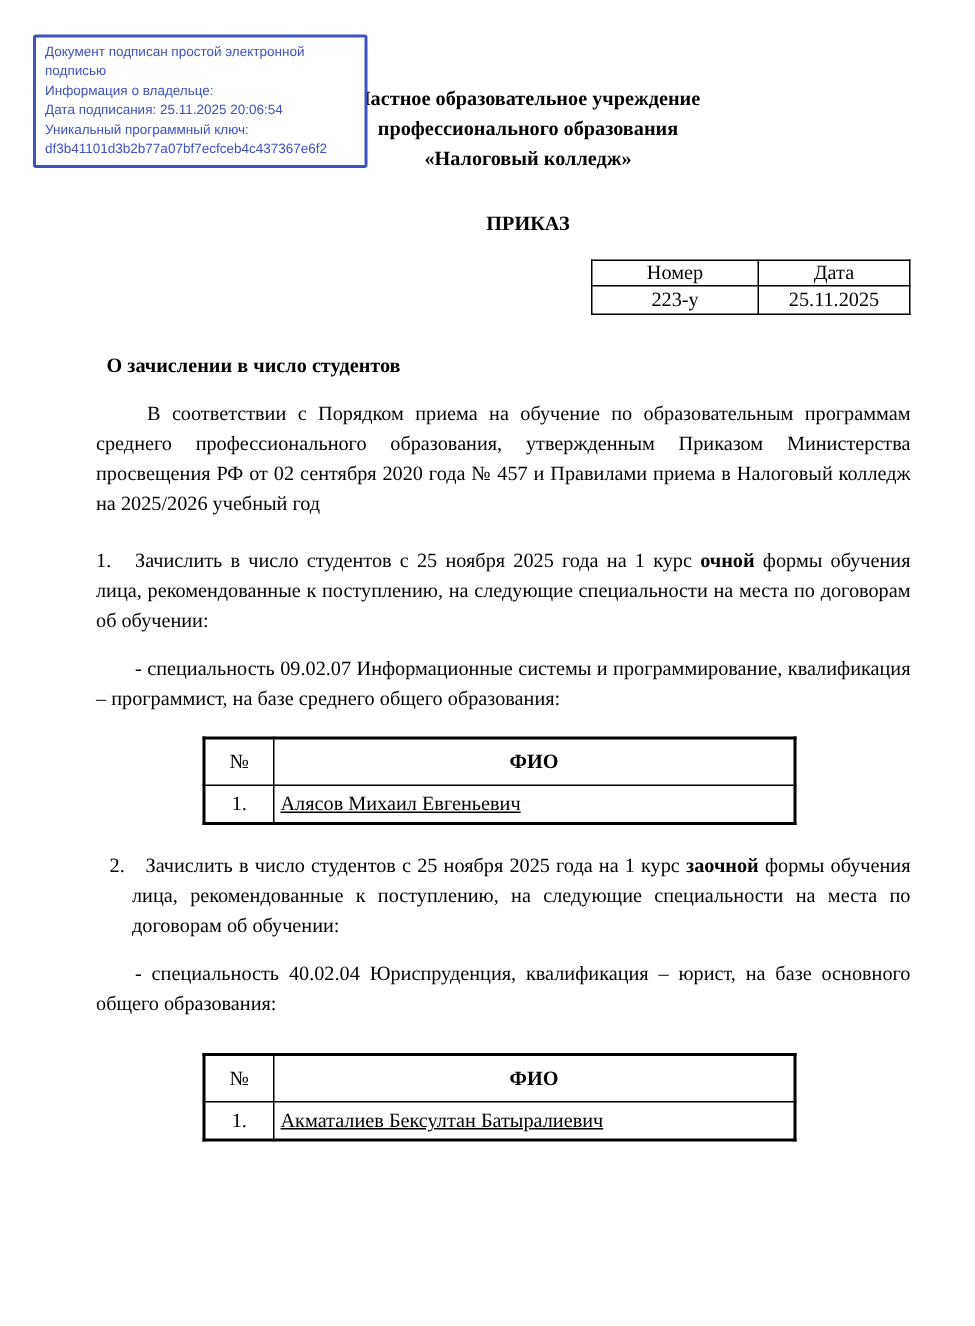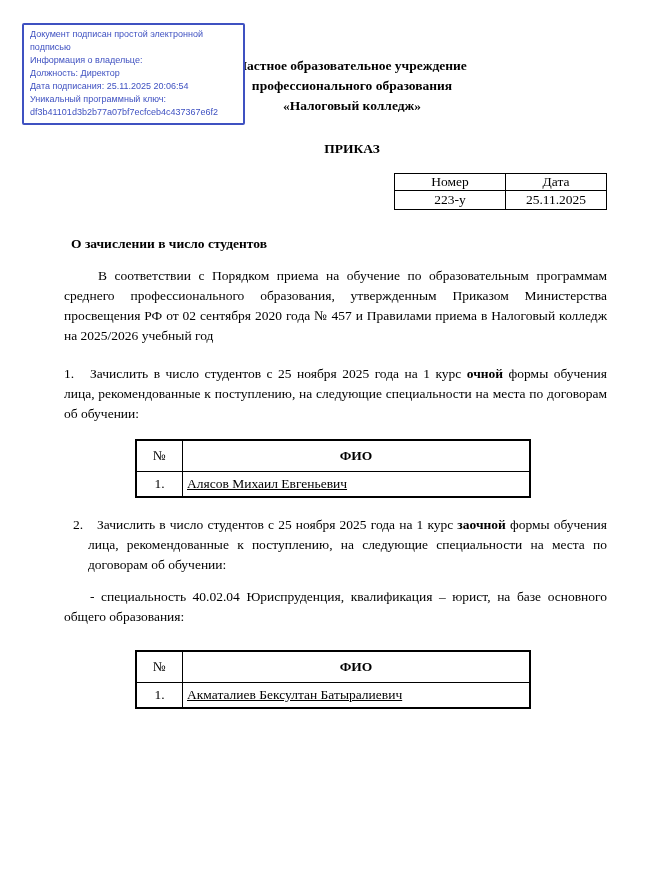--- a/index.html
+++ b/index.html
@@ -62,21 +62,20 @@
   .roster .cell-fio { text-align: left; padding-left: 4px; text-decoration: underline; }
 </style>
 </head>
 <body>
 
 <div class="page">
 
   <div class="stamp">
     <div>Документ подписан простой электронной подписью</div>
     <div>Информация о владельце:</div>
-    <div>Должность: Директор</div>
     <div>Дата подписания: 25.11.2025 20:06:54</div>
     <div>Уникальный программный ключ:</div>
     <div>df3b41101d3b2b77a07bf7ecfceb4c437367e6f2</div>
   </div>
 
   <div class="content">
 
     <div class="org-header">
       <div>Частное образовательное учреждение</div>
       <div>профессионального образования</div>
@@ -100,20 +99,21 @@
 
     <div class="subject">О зачислении в число студентов</div>
 
     <div class="intro">В соответствии с Порядком приема на обучение по образовательным программам среднего профессионального образования, утвержденным Приказом Министерства просвещения РФ от 02 сентября 2020 года № 457 и Правилами приема в Налоговый колледж на 2025/2026 учебный год</div>
 
 
     <div class="item item1">
       <span class="num num1">1.</span><span>Зачислить в число студентов с 25 ноября 2025 года на 1 курс </span><b>очной</b><span> формы обучения лица, рекомендованные к поступлению, на следующие специальности на места по договорам об обучении:</span>
     </div>
 
+    <div class="spec">- специальность 09.02.07 Информационные системы и программирование, квалификация – программист, на базе среднего общего образования:</div>
 
     <table class="roster t1">
       <tbody>
           <tr>
         <td class="col-num">№</td>
         <td class="col-fio">ФИО</td>
       </tr>
       <tr>
         <td class="cell-num">1.</td>
         <td class="cell-fio">Алясов Михаил Евгеньевич</td>

